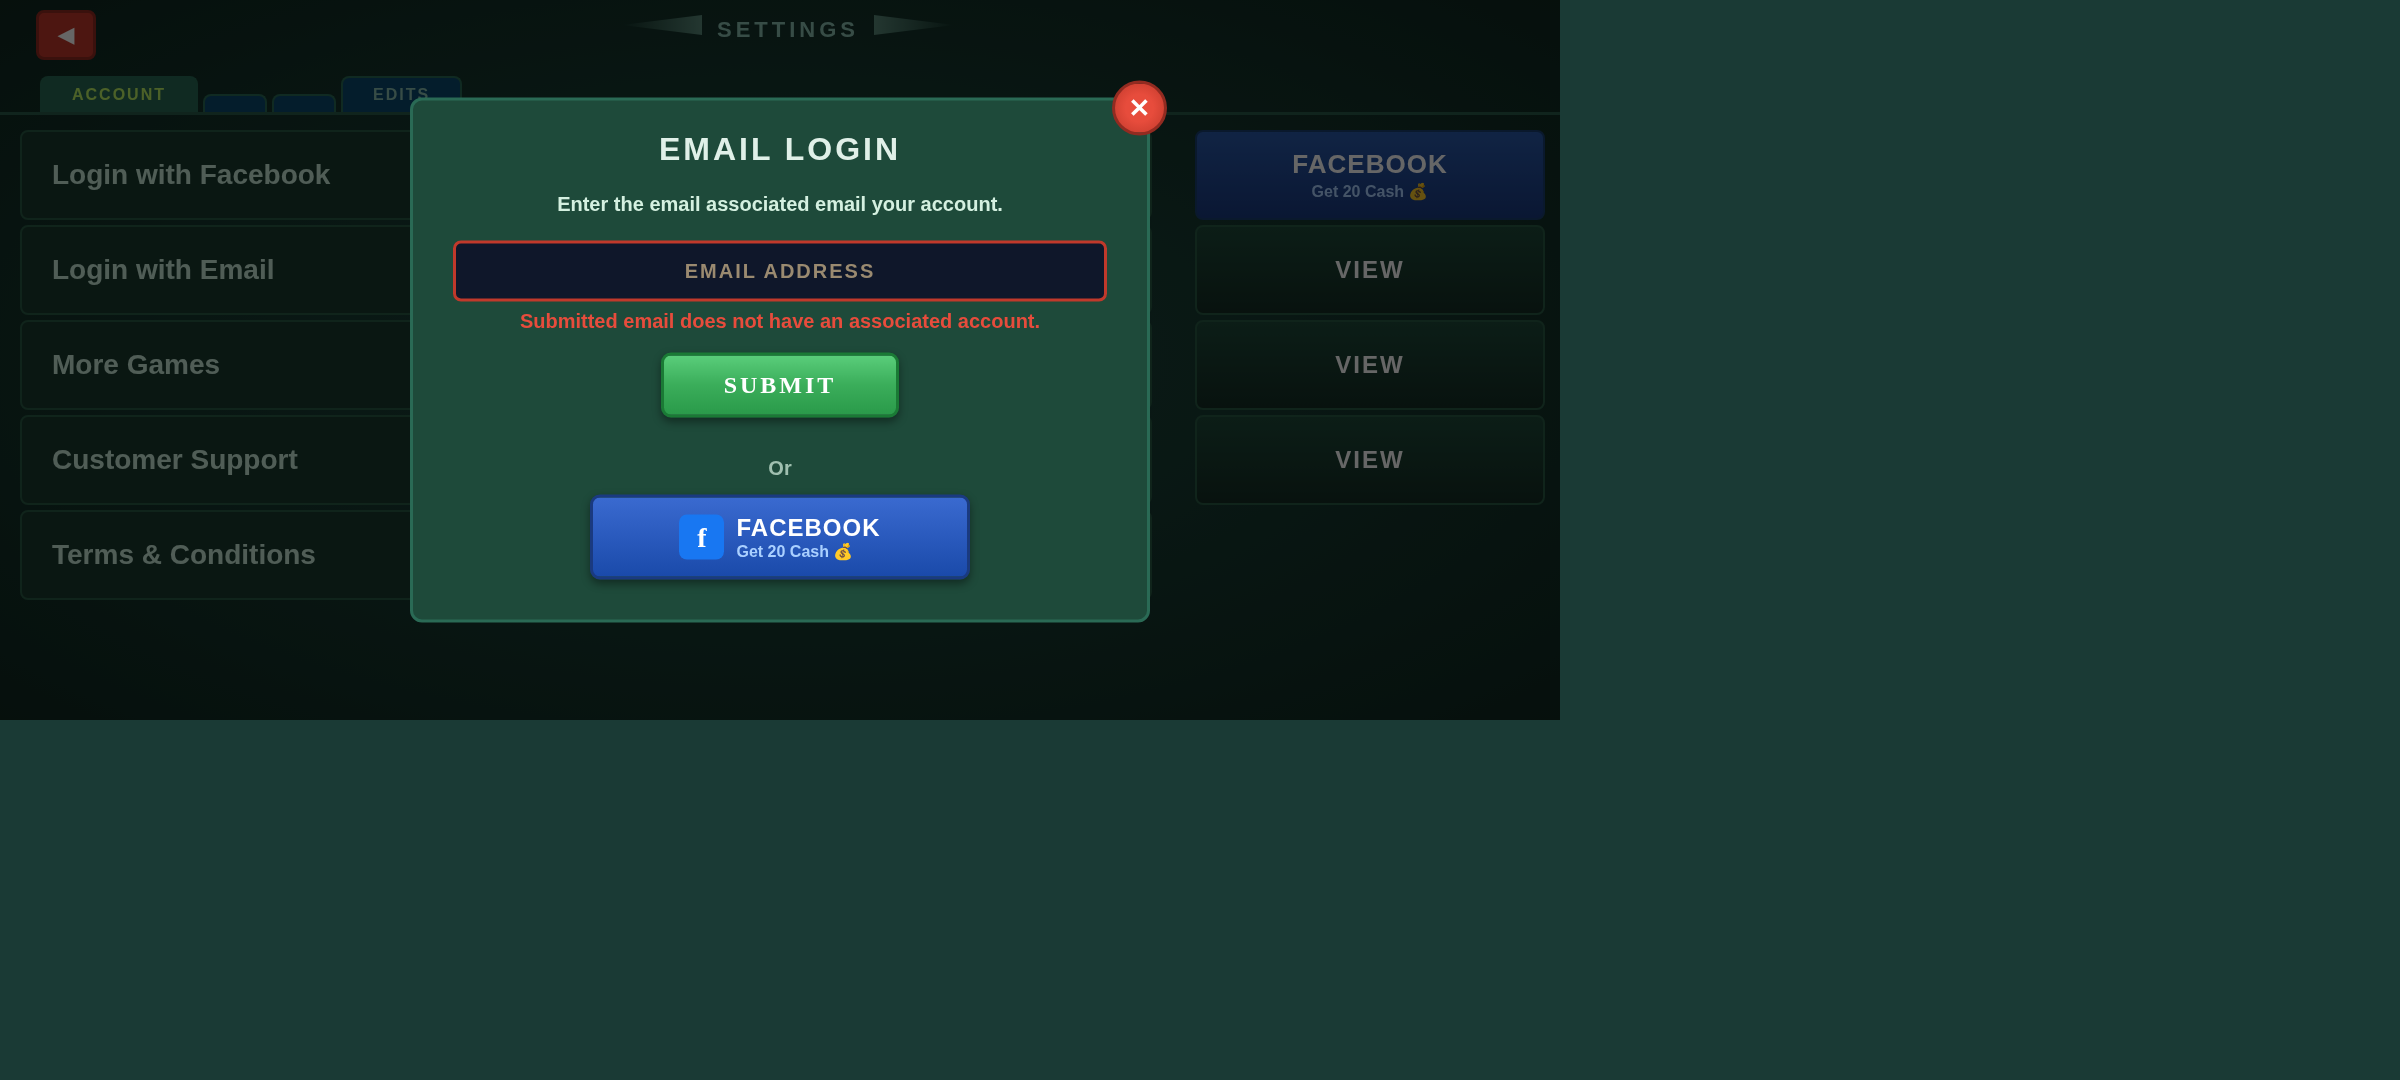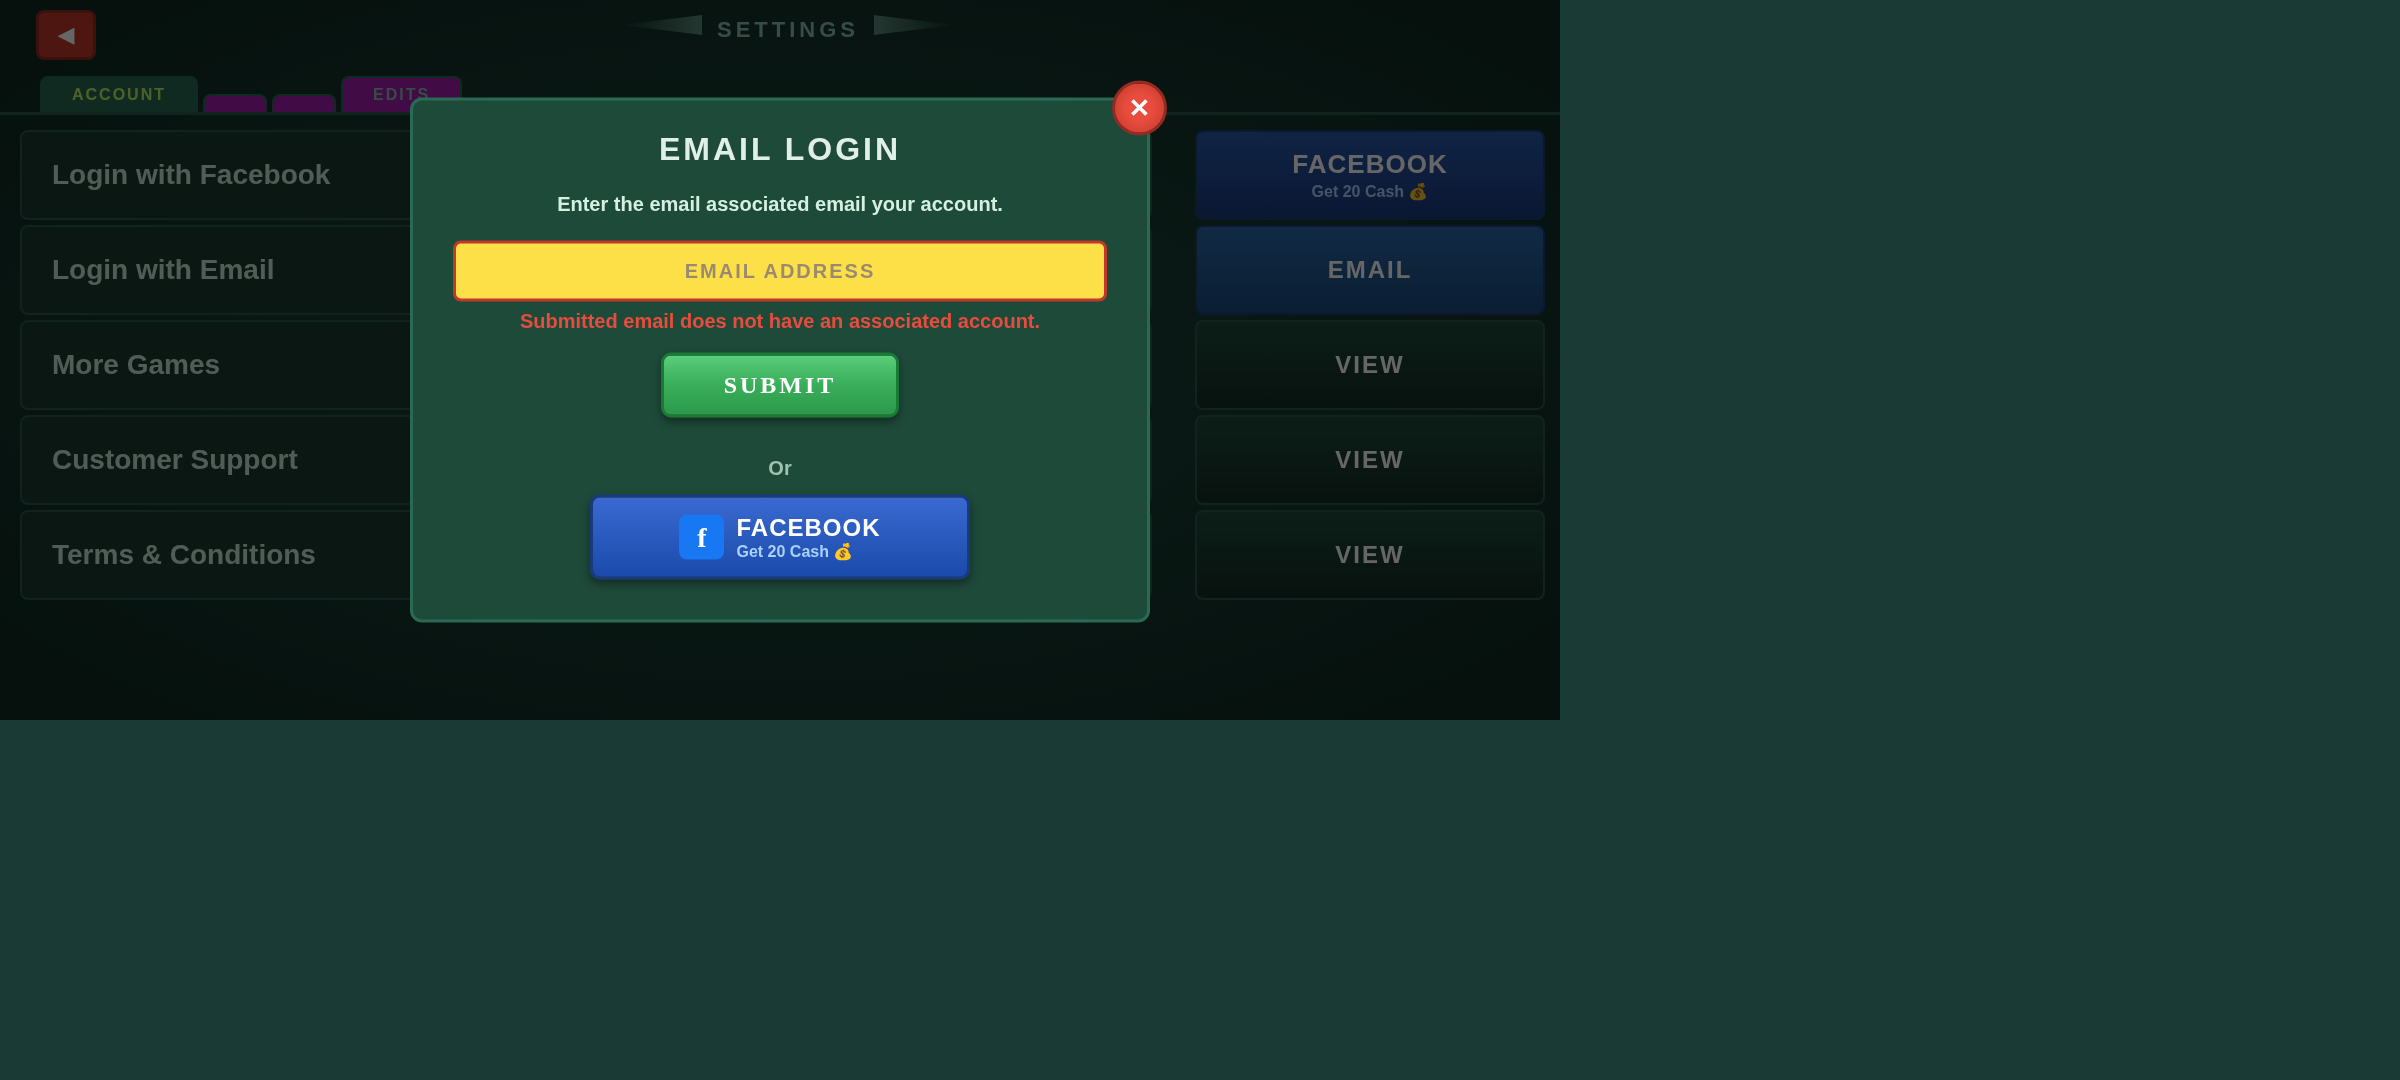--- a/index.html
+++ b/index.html
@@ -102,21 +102,21 @@
       height: 50px;
       display: flex;
       align-items: flex-end;
       padding: 0 40px;
       z-index: 10;
       border-bottom: 3px solid #2a5a4a;
     }
 
     .tab {
       padding: 8px 30px;
-      background: #a21caf;
+      background: #0c4a6e;
       border: 2px solid #2a6a55;
       border-bottom: none;
       border-radius: 8px 8px 0 0;
       color: #8abfb0;
       font-size: 16px;
       font-weight: 900;
       letter-spacing: 2px;
       text-transform: uppercase;
       cursor: pointer;
       margin-right: 5px;
@@ -282,21 +282,21 @@
     }
 
     .email-input-container {
       width: 100%;
       margin-bottom: 8px;
     }
 
     .email-input {
       width: 100%;
       padding: 16px 20px;
-      background: #fde047;
+      background: #0f172a;
       border: 3px solid #c0392b;
       border-radius: 8px;
       font-size: 20px;
       font-weight: 900;
       color: #8a7a60;
       text-align: center;
       letter-spacing: 2px;
       text-transform: uppercase;
       outline: none;
       font-family: 'Arial Black', Arial, sans-serif;
@@ -427,23 +427,20 @@
     <div class="menu-item">
       <span class="menu-item-label">Terms &amp; Conditions</span>
     </div>
   </div>
 
   <div class="right-panel">
     <div class="action-btn facebook-btn-main">
       <span class="fb-main-title">FACEBOOK</span>
       <span class="fb-main-sub">Get 20 Cash 💰</span>
     </div>
-    <div class="action-btn blue-btn">
-      <span class="btn-label">EMAIL</span>
-    </div>
     <div class="action-btn view-btn">
       <span class="btn-label">VIEW</span>
     </div>
     <div class="action-btn view-btn">
       <span class="btn-label">VIEW</span>
     </div>
     <div class="action-btn view-btn">
       <span class="btn-label">VIEW</span>
     </div>
   </div>

